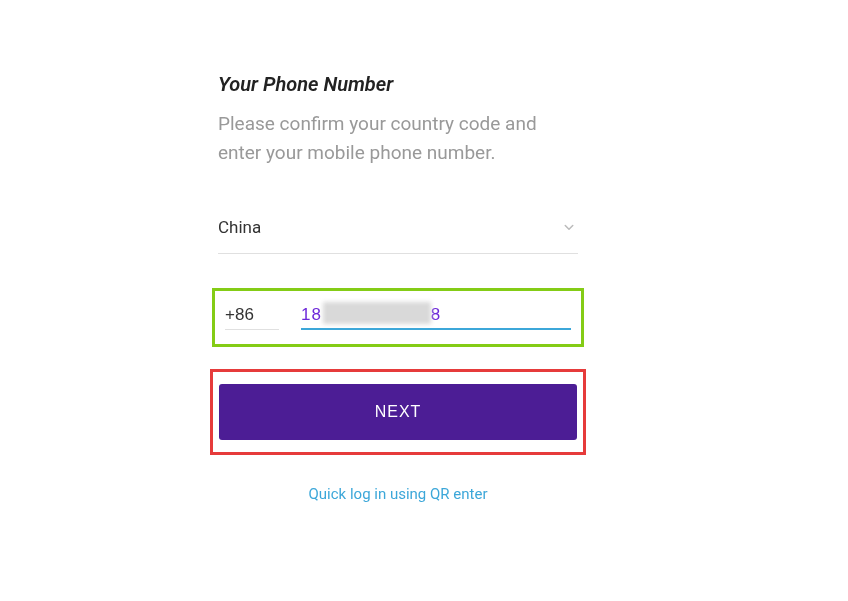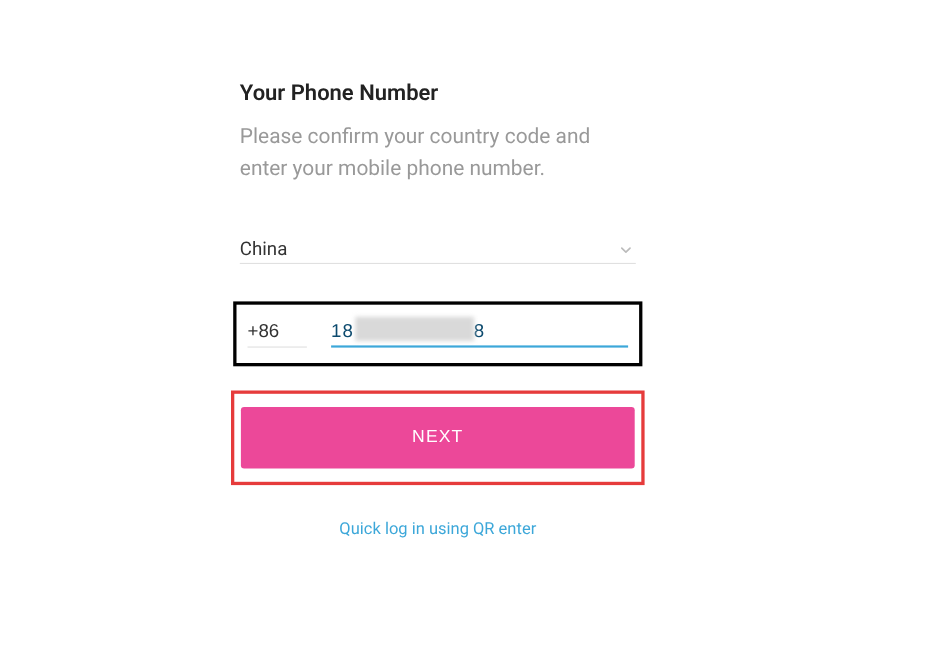--- a/index.html
+++ b/index.html
@@ -13,48 +13,49 @@
     .container {
       width: 360px;
       margin-left: 218px;
       padding-top: 72px;
     }
     .title {
       font-size: 20px;
       font-weight: 600;
       color: #222;
       margin-bottom: 14px;
+      font-style: italic;
     }
     .subtitle {
       font-size: 19px;
       color: #999;
       line-height: 1.5;
       margin-bottom: 50px;
     }
     .country-row {
       display: flex;
       align-items: center;
       justify-content: space-between;
       border-bottom: 1px solid #e0e0e0;
-      padding-bottom: 2px;
+      padding-bottom: 16px;
       cursor: pointer;
       margin-bottom: 34px;
     }
     .country-label {
       font-size: 17px;
       color: #333;
     }
     .chevron {
       width: 18px;
       height: 18px;
       flex-shrink: 0;
     }
     .chevron svg { display: block; }
     .highlight-box-1 {
-      border: 3px solid #000000;
+      border: 3px solid #84cc16;
       padding: 14px 10px 14px 10px;
       margin-bottom: 22px;
       margin-left: -6px;
       margin-right: -6px;
     }
     .phone-row {
       display: flex;
       align-items: flex-end;
       gap: 22px;
     }
@@ -74,21 +75,21 @@
     .number-wrap {
       flex: 1;
       border-bottom: 2px solid #3ca7d9;
       padding-bottom: 3px;
       position: relative;
     }
     .number-input {
       border: none;
       outline: none;
       font-size: 17px;
-      color: #0c4a6e;
+      color: #6d28d9;
       width: 100%;
       background: transparent;
       letter-spacing: 1px;
     }
     .redact {
       position: absolute;
       left: 22px;
       top: -3px;
       width: 108px;
       height: 22px;
@@ -97,21 +98,21 @@
     }
     .highlight-box-2 {
       border: 3px solid #e63b3b;
       padding: 12px 6px;
       margin-left: -8px;
       margin-right: -8px;
       margin-bottom: 30px;
     }
     .next-btn {
       width: 100%;
-      background: #ec4899;
+      background: #4c1d95;
       color: #fff;
       border: none;
       border-radius: 3px;
       height: 56px;
       font-size: 16px;
       letter-spacing: 1px;
       font-weight: 500;
       cursor: pointer;
     }
     .qr-link {

